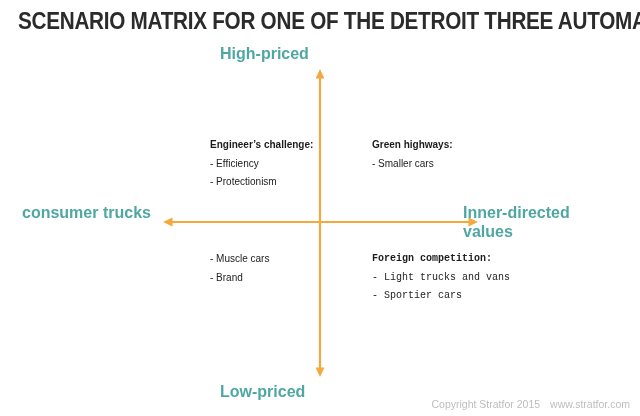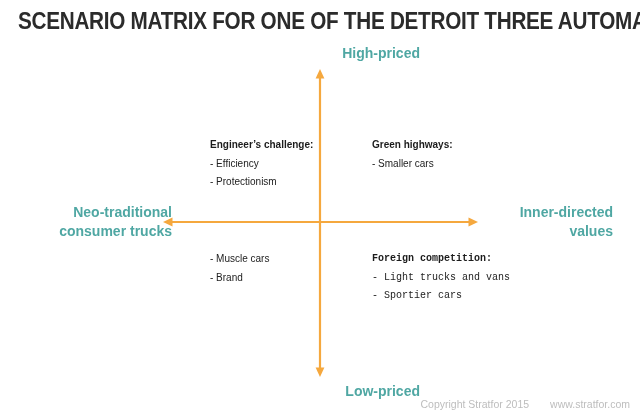--- a/index.html
+++ b/index.html
@@ -18,37 +18,37 @@
     position:absolute;left:18px;top:8px;width:660px;
     font-size:23px;font-weight:bold;color:var(--title-dark);
     letter-spacing:-0.3px;white-space:nowrap;
     transform:scaleX(0.9);transform-origin:left top;
   }
   .axes-svg{position:absolute;left:0;top:0;width:640px;height:416px;}
   .axis-line{stroke:var(--axis-orange);stroke-width:2.2;fill:none;}
   .axis-head{fill:var(--axis-orange);stroke:none;}
   .axis-label{
     position:absolute;color:var(--label-teal);font-weight:bold;
-    font-size:14px;line-height:19px;text-align:right;
+    font-size:16px;line-height:19px;text-align:left;
   }
   .axis-label.top{left:220px;top:44px;width:200px;}
   .axis-label.bottom{left:220px;top:382px;width:200px;}
   .axis-label.left{left:22px;top:203px;width:150px;}
   .axis-label.right{left:463px;top:203px;width:150px;}
   .quad{
     position:absolute;font-size:10px;line-height:18.5px;color:var(--body-dark);margin-left:34px;
   }
   .quad .heading{font-weight:bold;color:#1C1C1C;}
   .quad.tl{left:176px;top:136px;}
   .quad.tr{left:338px;top:136px;}
   .quad.bl{left:176px;top:250px;}
   .quad.br{left:338px;top:250px;font-family:Liberation Mono, monospace;}
   .footer{
     position:absolute;right:10px;top:398px;font-size:10.5px;color:var(--footer-gray);
-    display:flex;gap:21px;white-space:nowrap;
+    display:flex;gap:10px;white-space:nowrap;
   }
 </style>
 </head>
 <body>
 
 <div class="canvas">
 
   <div class="title">SCENARIO MATRIX FOR ONE OF THE DETROIT THREE AUTOMAKERS</div>
 
   <svg class="axes-svg" viewBox="0 0 640 416" aria-hidden="true">
@@ -61,21 +61,20 @@
       <line class="axis-line" x1="172" y1="222" x2="469" y2="222"></line>
       <polygon class="axis-head" points="163,222 172.5,217.6 172.5,226.4"></polygon>
       <polygon class="axis-head" points="478,222 468.5,217.6 468.5,226.4"></polygon>
     </g>
   </svg>
 
   <div class="axis-label top">High-priced</div>
   <div class="axis-label bottom">Low-priced</div>
 
   <div class="axis-label left">
-    <div>Neo-traditional</div>
     <div>consumer trucks</div>
   </div>
 
   <div class="axis-label right">
     <div>Inner-directed</div>
     <div>values</div>
   </div>
 
   <div class="quad tl">
     <div class="heading">Engineer’s challenge:</div>

